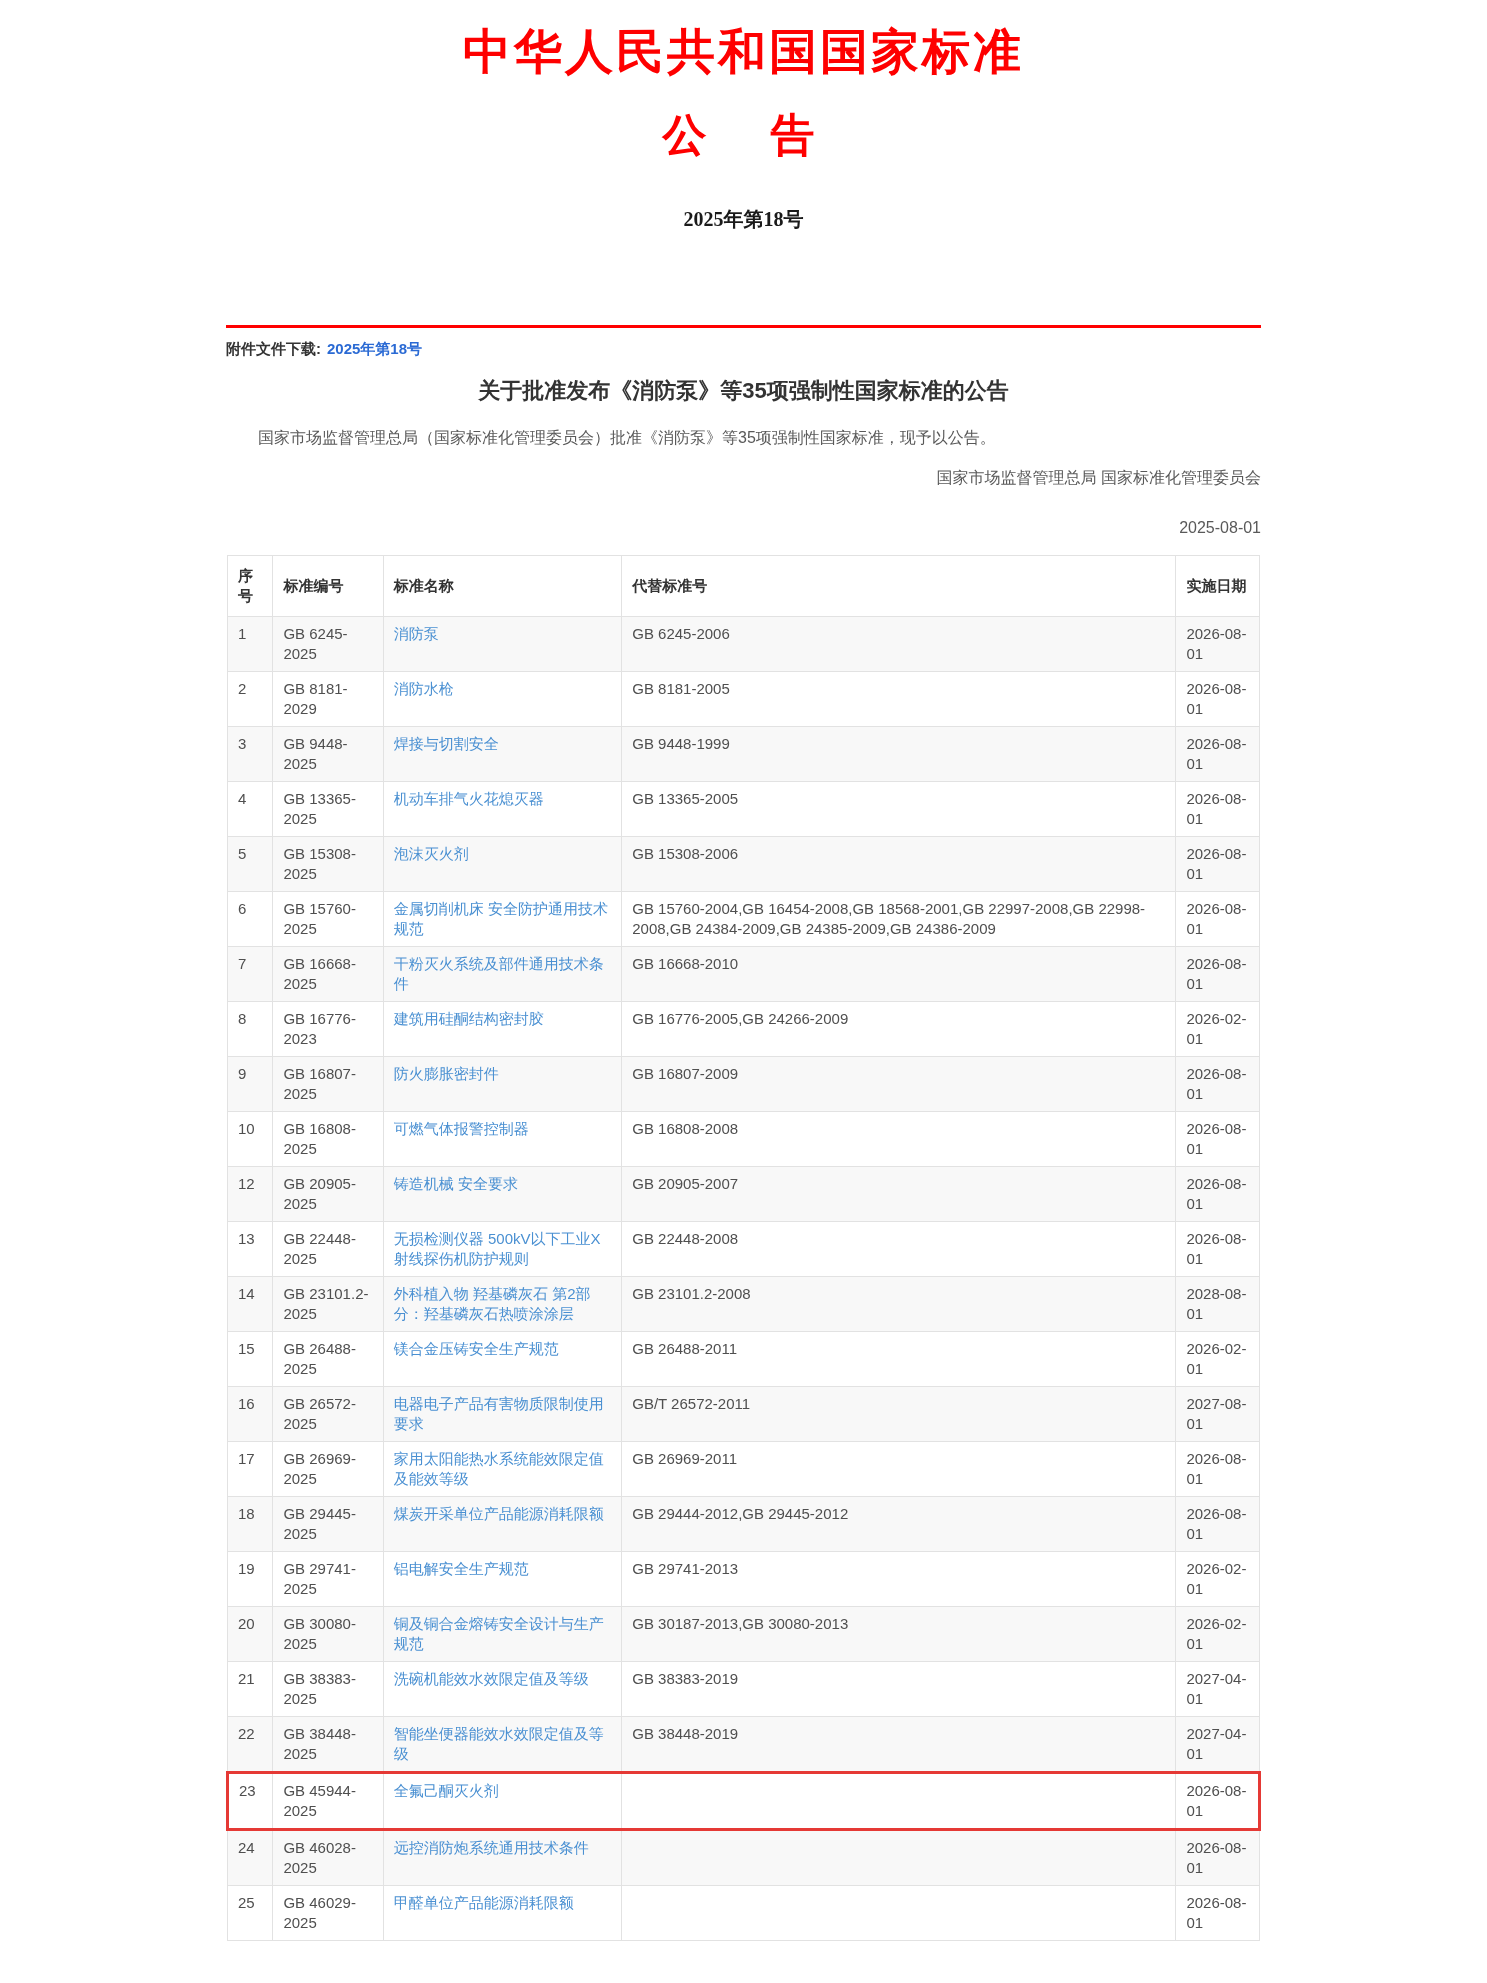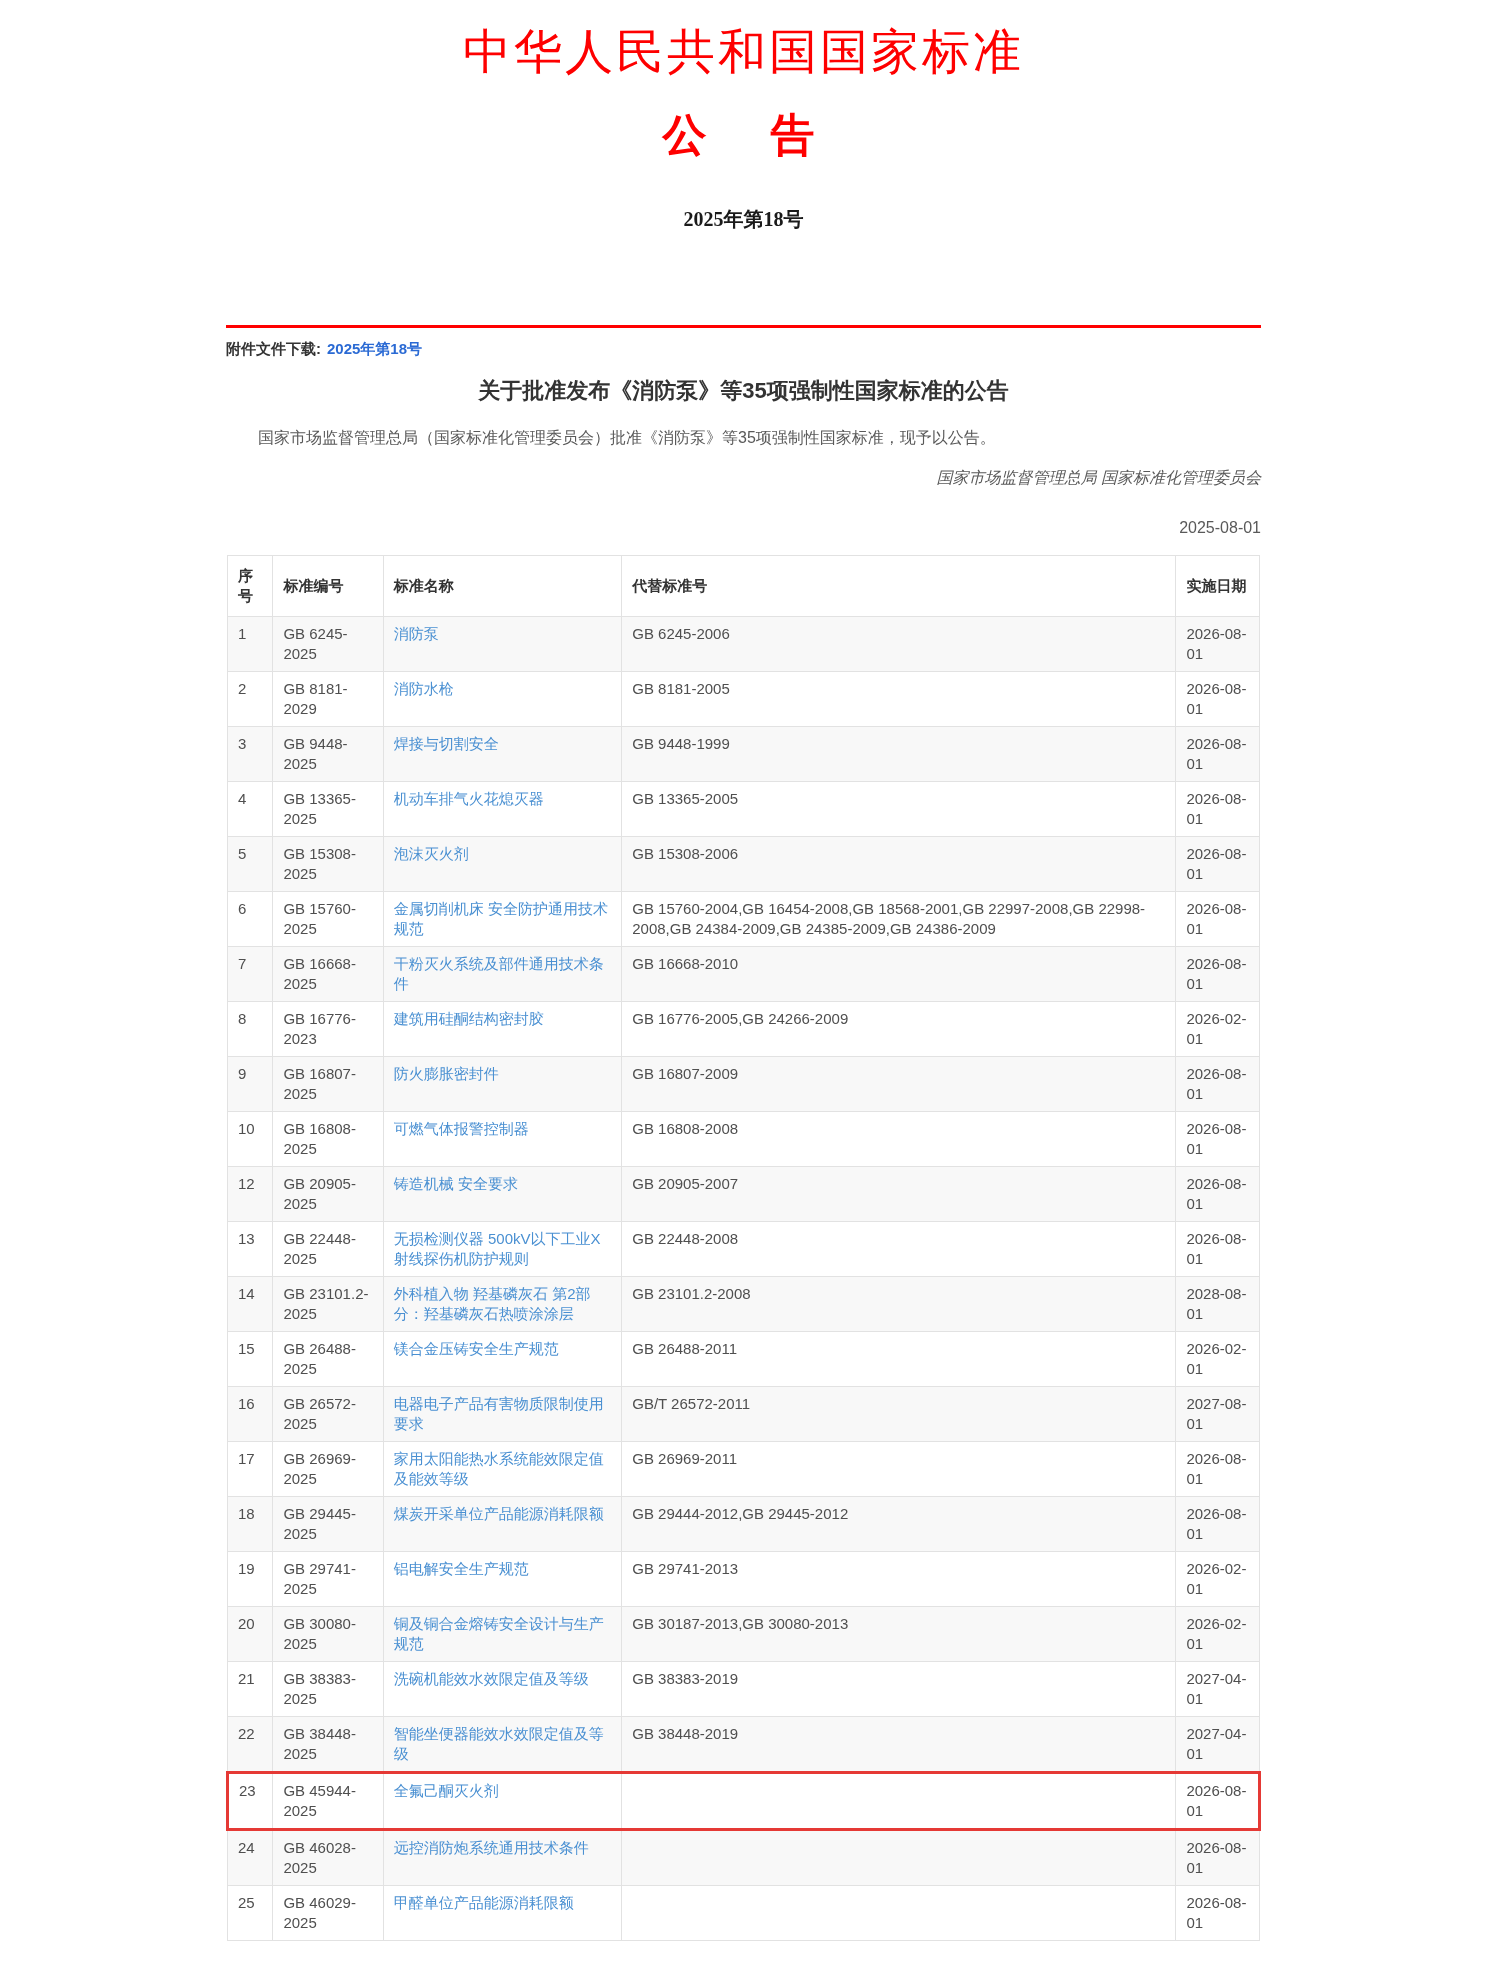--- a/index.html
+++ b/index.html
@@ -13,21 +13,21 @@
   html,body{margin:0;padding:0;background:#ffffff;}
   body{
     width:1487px;
     font-family:"Liberation Sans","DejaVu Sans",sans-serif;
     color:#333;
   }
   .page{width:1035px;margin:0 auto;padding-top:22px;padding-bottom:24px;}
   .main-title{
     margin:0;text-align:center;color:var(--title-red);
     font-family:"Liberation Serif","DejaVu Serif",serif;
-    font-size:48px;font-weight:normal;letter-spacing:3px;line-height:1.25;
+    font-size:48px;font-weight:bold;letter-spacing:3px;line-height:1.25;
   }
   .sub-title{
     margin:28px 0 0;text-align:center;color:var(--title-red);
     font-family:"Liberation Serif","DejaVu Serif",serif;
     font-size:44px;font-weight:bold;letter-spacing:10px;line-height:1.2;
   }
   .issue-no{
     margin-top:44px;text-align:center;
     font-family:"Liberation Serif","DejaVu Serif",serif;
     font-size:20px;font-weight:bold;line-height:1.2;color:#1a1a1a;
@@ -39,21 +39,21 @@
   .attachment a{
     color:var(--att-link);text-decoration:none;margin-left:6px;cursor:pointer;
   }
   .ann-title{
     margin:16px 0 0;text-align:center;font-size:22px;font-weight:bold;
     color:#333;line-height:29px;
   }
   .ann-body{
     margin:20px 0 0;font-size:16px;color:#595959;line-height:26px;text-indent:2em;
   }
-  .sig{margin-top:16px;text-align:right;font-size:16px;color:#595959;line-height:22px;font-style:italic;}
+  .sig{margin-top:16px;text-align:right;font-size:16px;color:#595959;line-height:22px;}
   .sig-date{margin-top:28px;text-align:right;font-size:16px;color:#595959;line-height:22px;}
   table.standards{
     margin-top:16px;width:100%;border-collapse:collapse;font-size:15px;
     table-layout:fixed;
   }
   table.standards th,table.standards td{
     border:1px solid #e2e2e2;padding:7px 10px;text-align:left;
     vertical-align:top;line-height:20px;word-wrap:break-word;
   }
   table.standards th{

